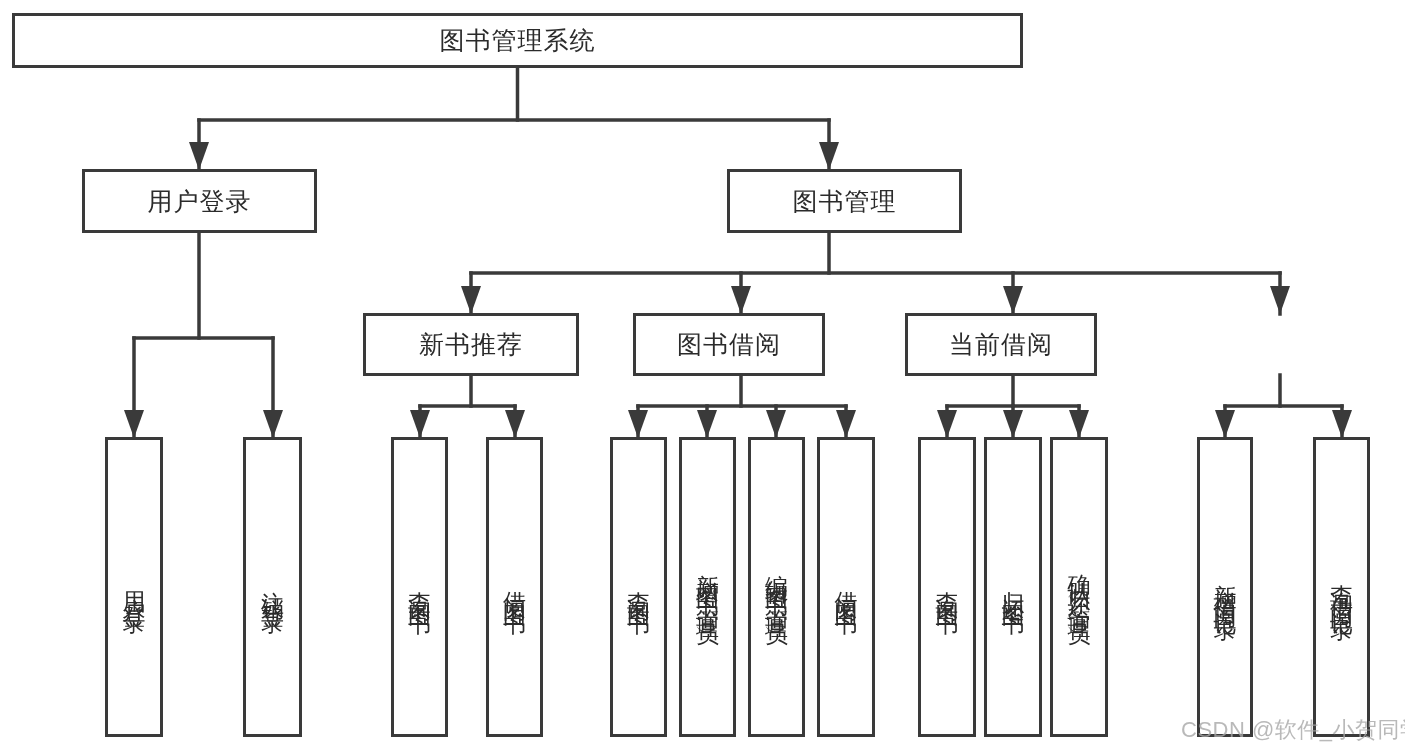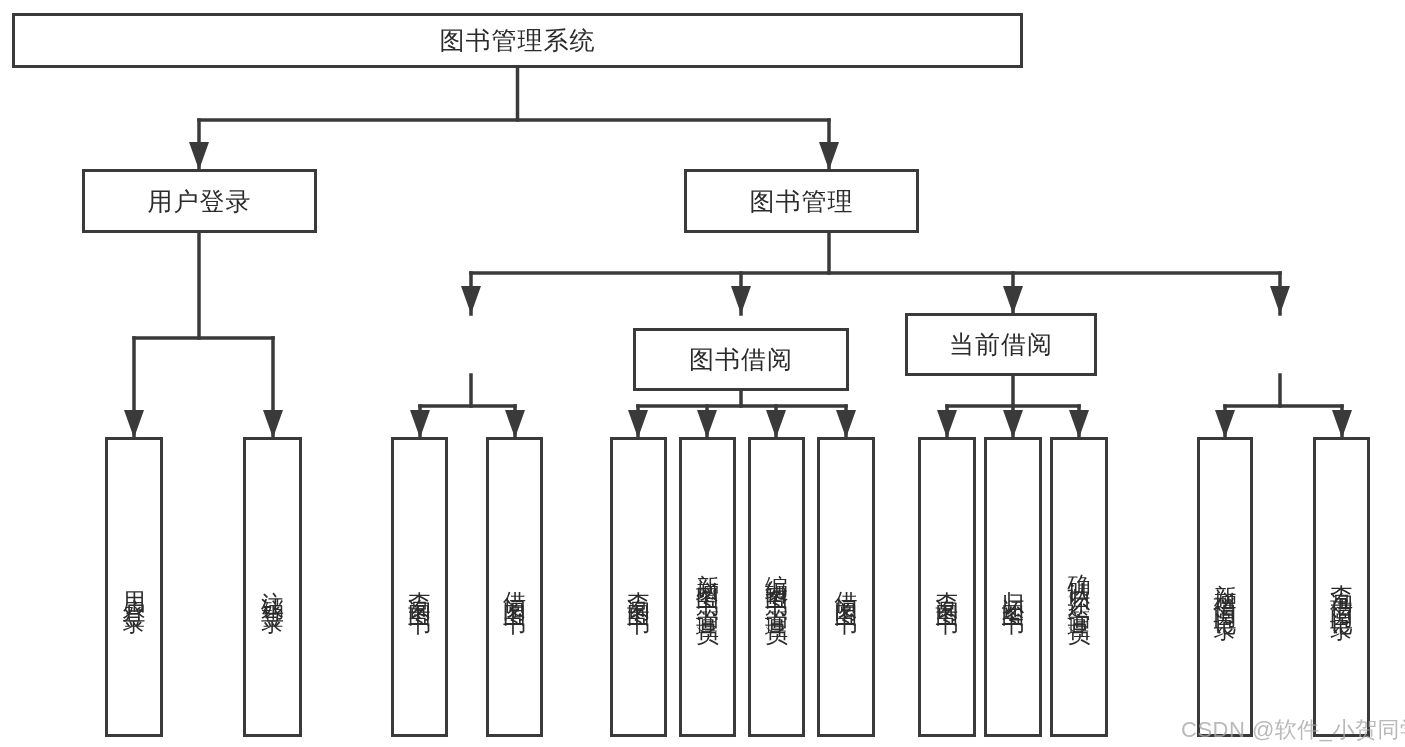--- a/index.html
+++ b/index.html
@@ -101,25 +101,28 @@
     </g>
   </svg>
 
   <div class="box hbox" style="left:12px;top:13px;width:1011px;height:55px">
     <span>图书管理系统</span>
   </div>
 
   <div class="box hbox" style="left:82px;top:169px;width:235px;height:64px">
     <span>用户登录</span>
   </div>
-  <div class="box hbox" style="left:684px;top:169px;width:235px;height:64px">
+  <div class="box hbox" style="left:727px;top:169px;width:235px;height:64px">
     <span>图书管理</span>
   </div>
 
-  <div class="box hbox" style="left:633px;top:328px;width:216px;height:63px">
+  <div class="box hbox" style="left:363px;top:313px;width:216px;height:63px">
+    <span>新书推荐</span>
+  </div>
+  <div class="box hbox" style="left:633px;top:313px;width:192px;height:63px">
     <span>图书借阅</span>
   </div>
   <div class="box hbox" style="left:905px;top:313px;width:192px;height:63px">
     <span>当前借阅</span>
   </div>
 
   <div class="box vbox" style="left:105px;top:437px;width:58px;height:300px">
     <span class="vtext">用户登录</span>
   </div>
   <div class="box vbox" style="left:243px;top:437px;width:59px;height:300px">

